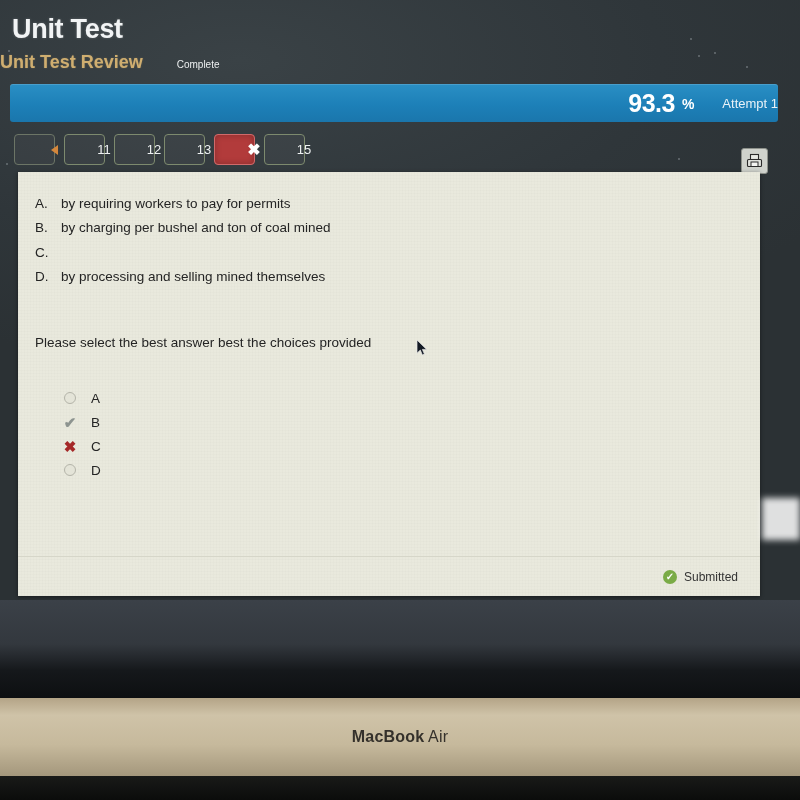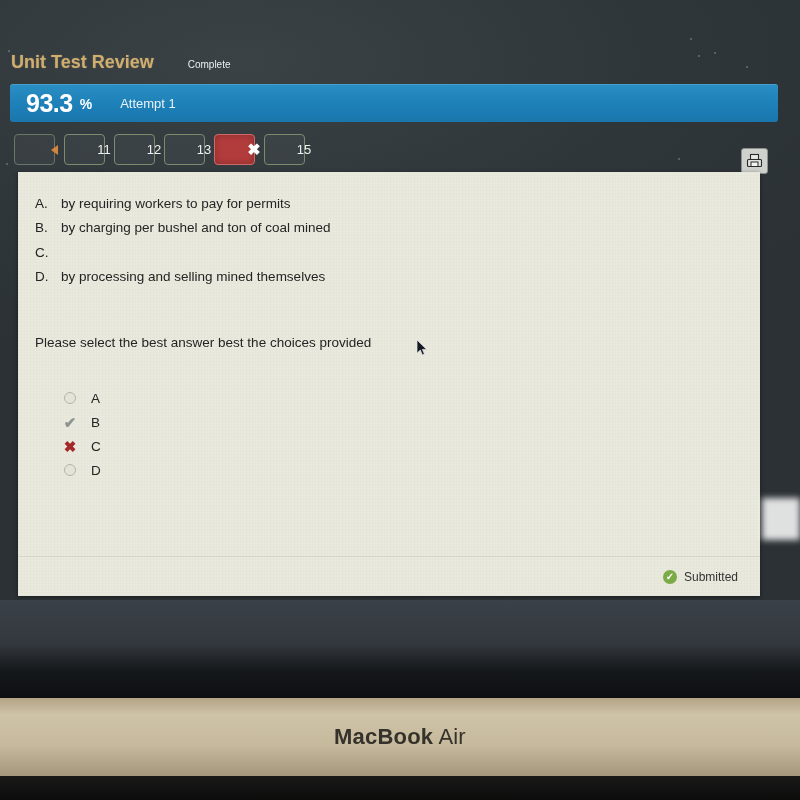--- a/index.html
+++ b/index.html
@@ -32,40 +32,41 @@
   }
 
   
   #app-title {
     position: absolute; left: 12px; top: 14px;
     font-size: 27px; font-weight: bold; color: #f2f4f5;
     letter-spacing: -0.3px;
     text-shadow: 0 0 3px rgba(255,255,255,.22);
   }
   #subtitle-row {
-    position: absolute; left: 11px; top: 52px;
+    position: absolute; left: 0; top: 52px;
     display: flex; align-items: baseline; gap: 34px;
   }
   #review-link {
     font-size: 18px; font-weight: bold; color: #cfae70;
     text-shadow: 0 0 2px rgba(207,174,112,.3);
   }
   #complete-label {
     font-size: 10px; font-weight: normal; color: #eceff0;
   }
 
   
   #score-bar {
     position: absolute; left: 10px; top: 84px;
     width: 768px; height: 38px;
     background: linear-gradient(180deg,#2a8fc4 0%, #1d80b8 55%, #1a76ac 100%);
     border-radius: 3px;
     display: flex; align-items: center;
     padding-left: 16px; gap: 10px;
     box-shadow: inset 0 1px 0 rgba(255,255,255,.15);
+    justify-content: flex-end;
   }
   #score-percent {
     font-size: 25px; font-weight: bold; color: #ffffff;
     letter-spacing: -0.5px;
   }
   #score-percent-sign {
     font-size: 14px; font-weight: bold; color: #ffffff;
     margin-left: -3px; align-self: flex-start; margin-top: 12px;
   }
   #attempt-label {
@@ -188,21 +189,21 @@
   #bezel-lower {
     position: absolute; left: 0; top: 600px; width: 800px; height: 98px;
     background: linear-gradient(180deg,#3b4148 0%, #33383e 45%, #15181b 72%, #0d0f11 100%);
   }
   #chin {
     position: absolute; left: 0; top: 698px; width: 800px; height: 78px;
     background: linear-gradient(180deg,#b4a487 0%, #cfc3a8 22%, #c6b99c 60%, #a4977c 100%);
     display: flex; align-items: center; justify-content: center;
   }
   #brand {
-    font-size: 22px; color: #35312b; letter-spacing: .2px;
+    font-size: 16px; color: #35312b; letter-spacing: .2px;
   }
   #brand b { font-weight: bold; }
   #brand i { font-style: normal; font-weight: normal; }
   #base-shadow {
     position: absolute; left: 0; top: 776px; width: 800px; height: 24px;
     background: linear-gradient(180deg,#191a18 0%, #0b0c0b 100%);
   }
 </style>
 </head>
 <body>
@@ -213,20 +214,21 @@
 
     <div class="speck" style="left:690px;top:38px;"></div>
     <div class="speck" style="left:698px;top:55px;"></div>
     <div class="speck" style="left:714px;top:52px;"></div>
     <div class="speck" style="left:746px;top:66px;"></div>
     <div class="speck" style="left:686px;top:86px;"></div>
     <div class="speck" style="left:678px;top:158px;"></div>
     <div class="speck" style="left:8px;top:50px;"></div>
     <div class="speck" style="left:6px;top:163px;"></div>
 
+    <div id="app-title">Unit Test</div>
 
     <div id="subtitle-row">
       <div id="review-link">Unit Test Review</div>
       <div id="complete-label">Complete</div>
     </div>
 
     <div id="score-bar">
       <div id="score-percent">93.3</div>
       <div id="score-percent-sign">%</div>
       <div id="attempt-label">Attempt 1</div>

